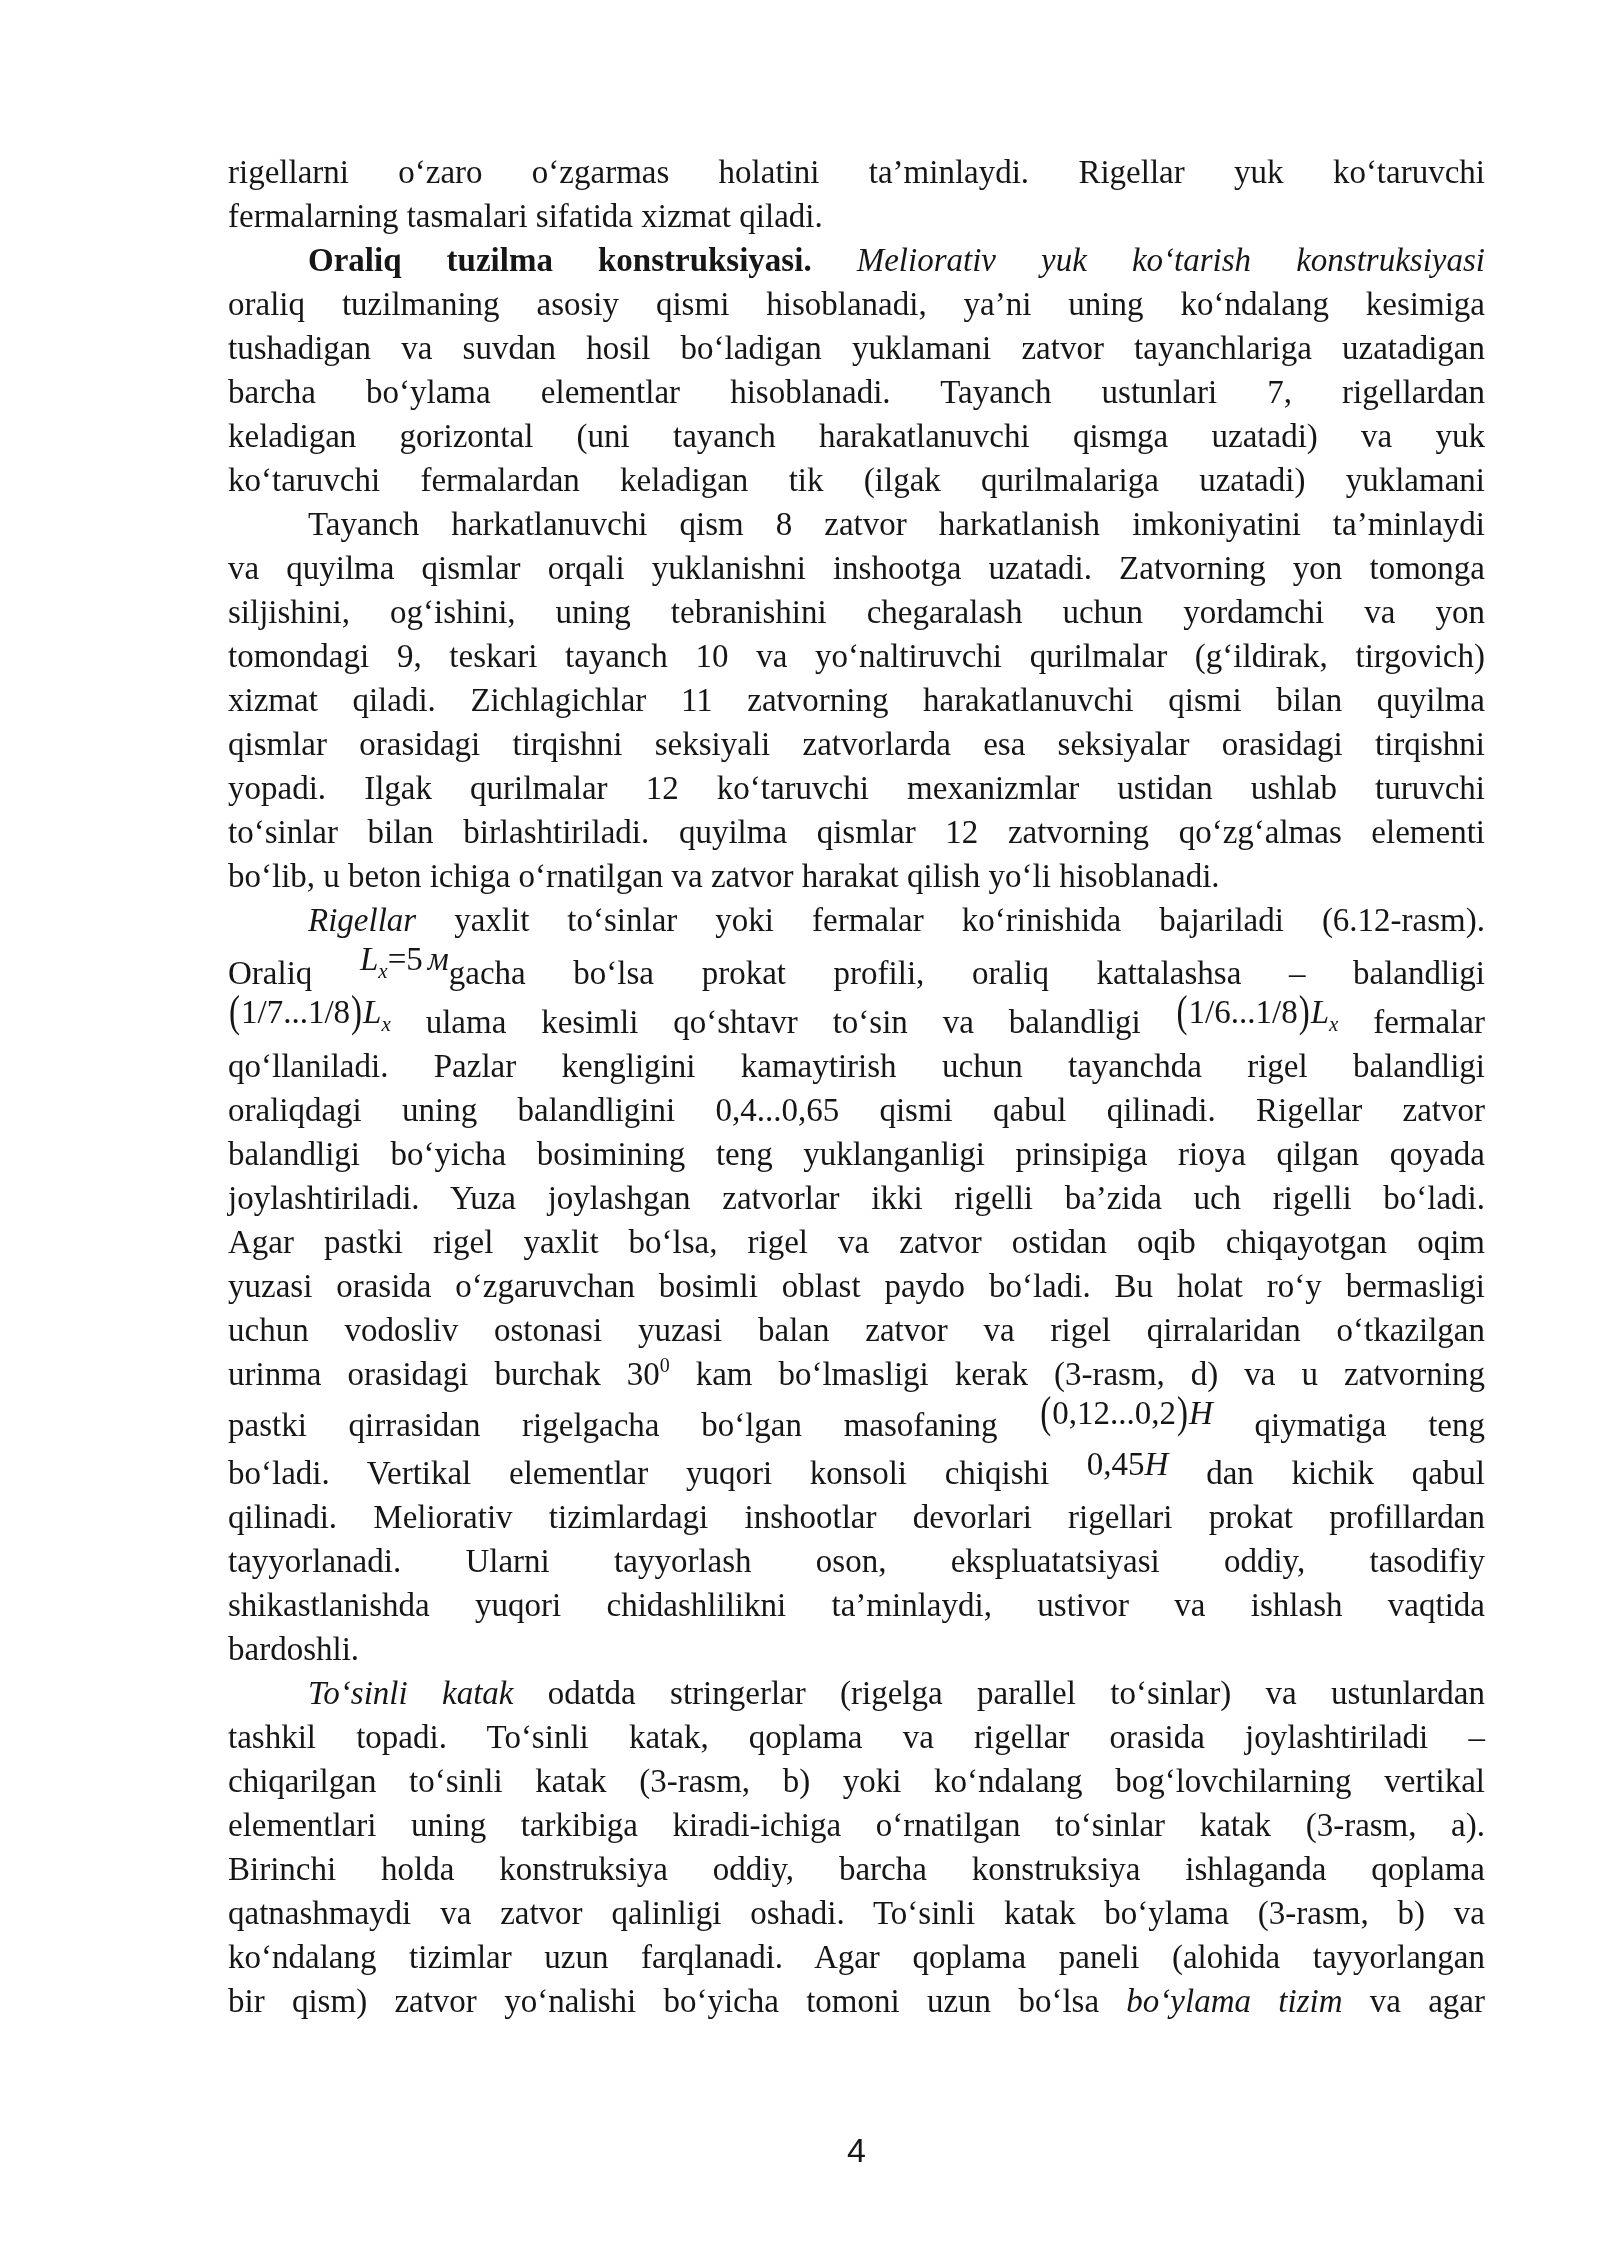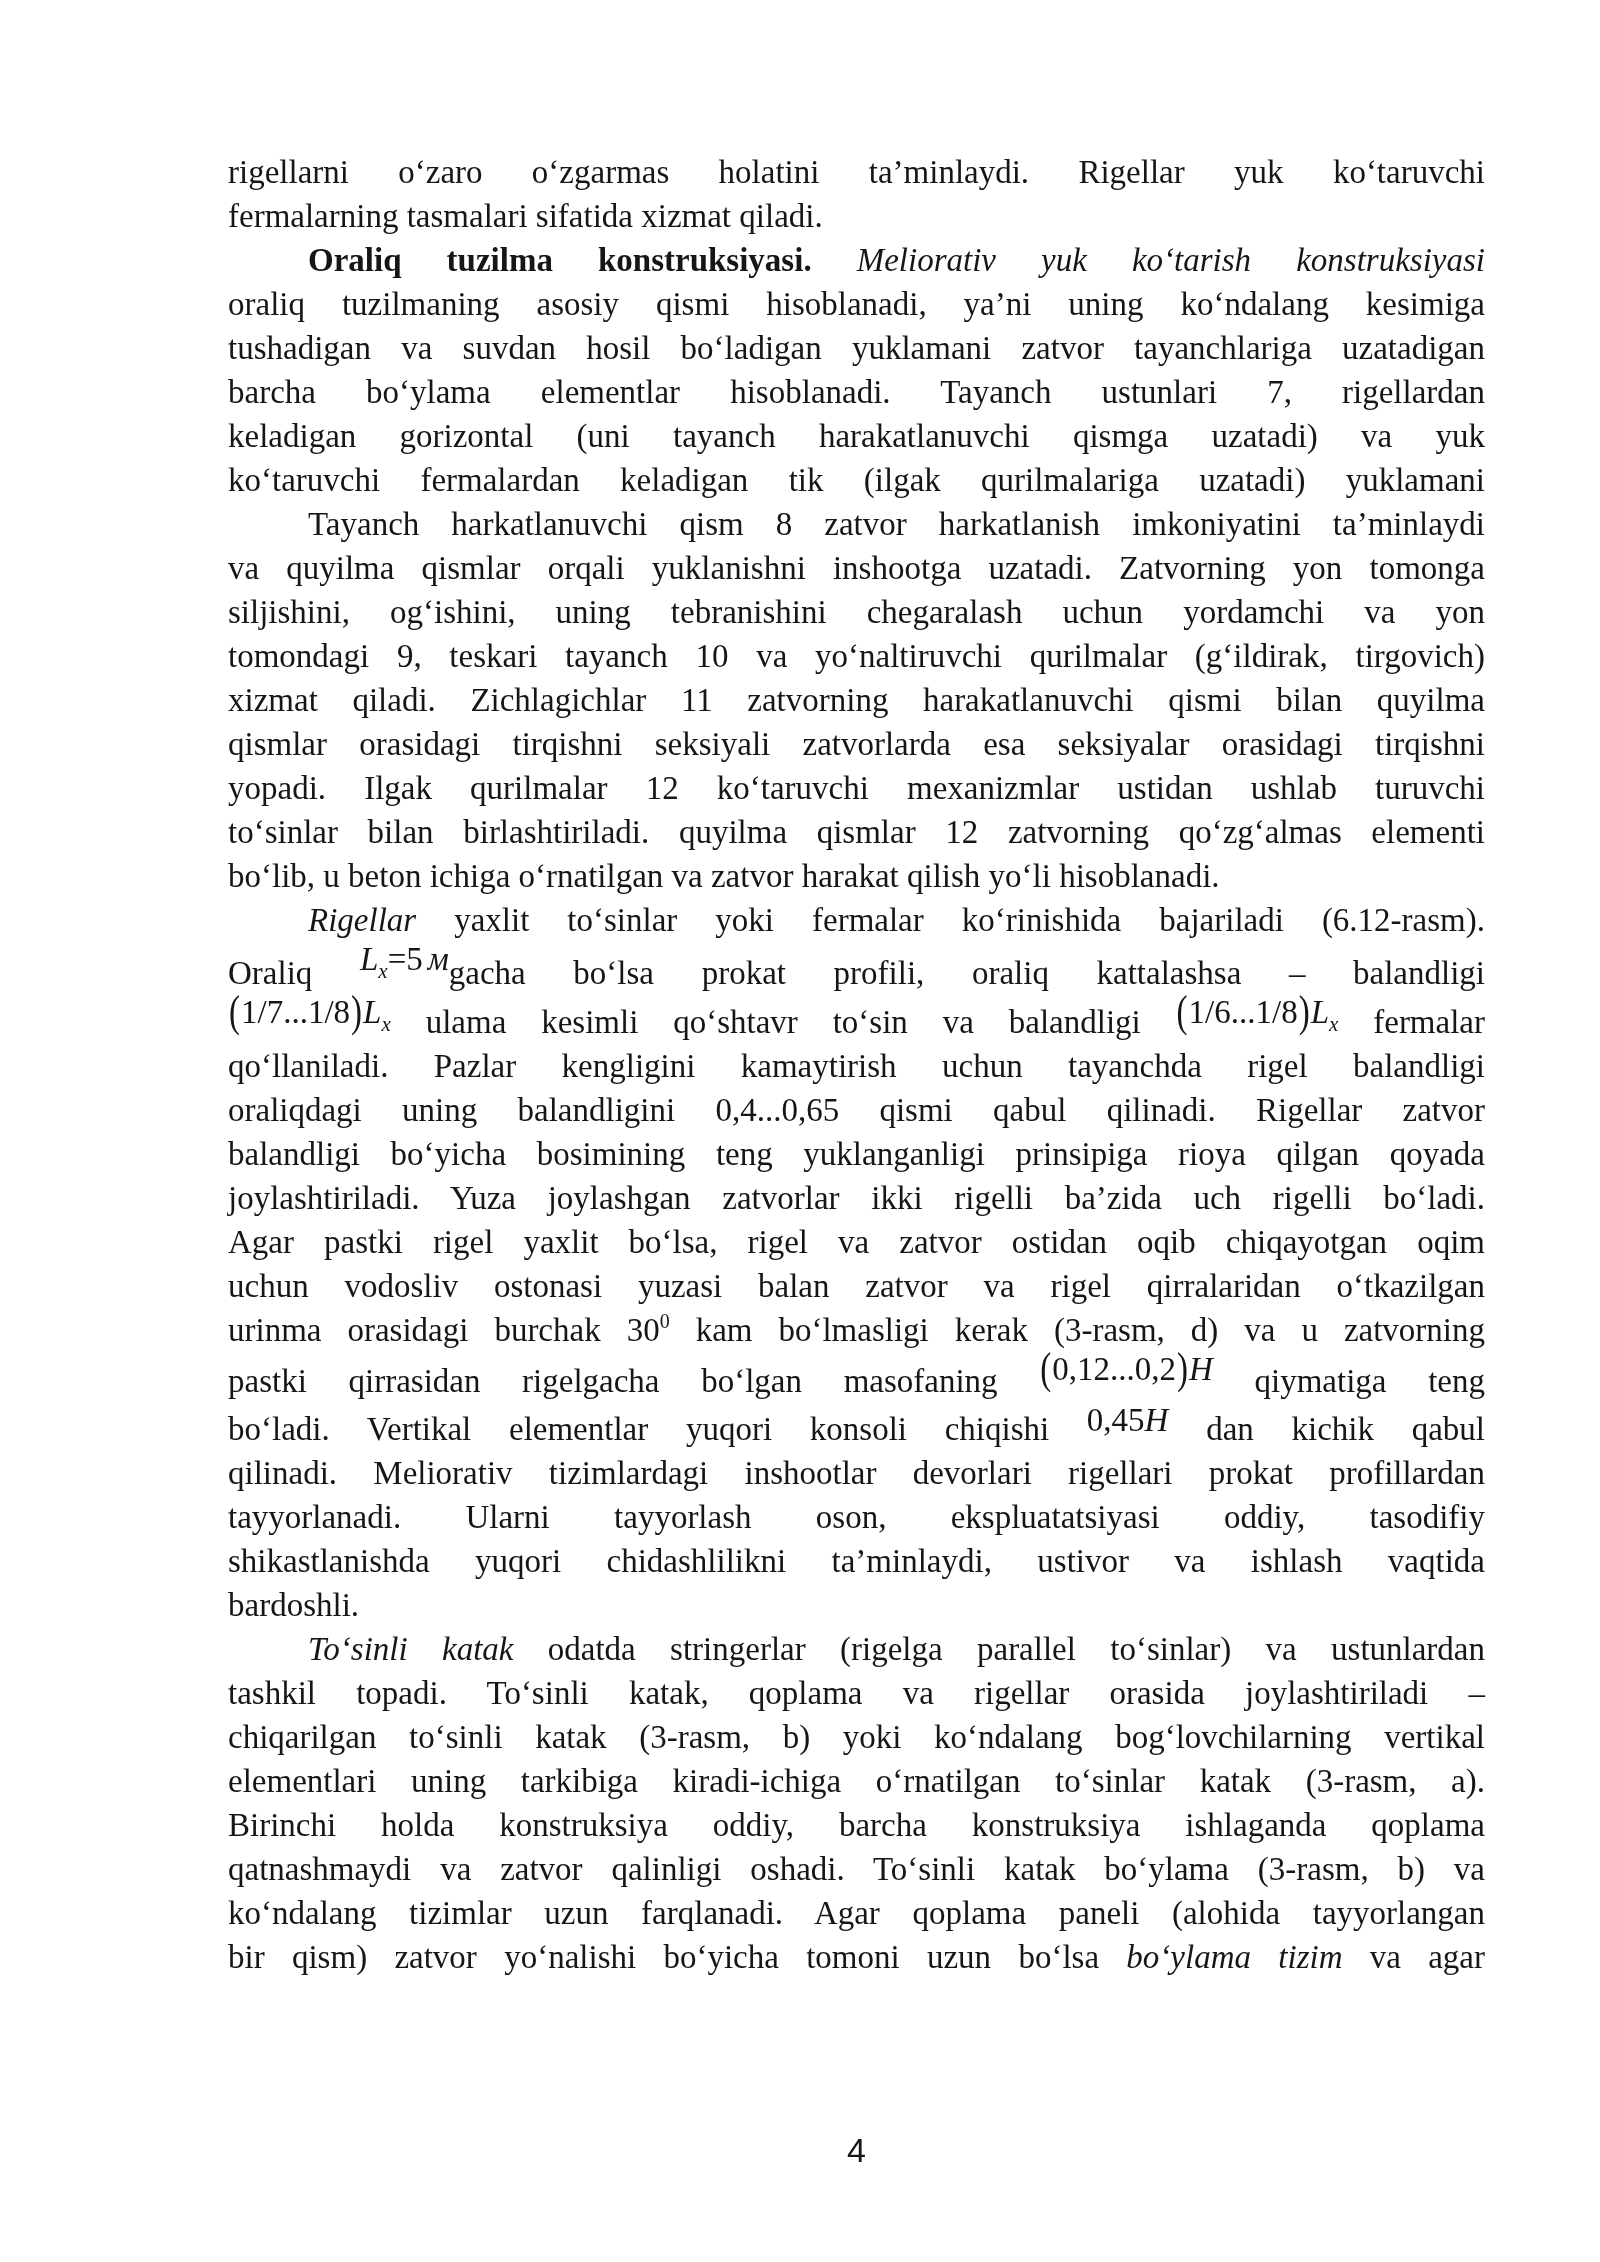--- a/index.html
+++ b/index.html
@@ -101,20 +101,21 @@
       </div>
       <div class="para">
         <div class="line indent"><span class="r-italic">Rigellar</span><span class="r-normal"> yaxlit to‘sinlar yoki fermalar ko‘rinishida bajariladi (6.12-rasm).</span></div>
         <div class="line"><span class="r-normal">Oraliq </span><span class="formula" style="vertical-align: 14px;"><span class="f-var">L</span><sub class="f-sub">x</sub><span class="f-num">=5</span><span class="f-unit">м</span></span><span class="r-normal">gacha bo‘lsa prokat profili, oraliq kattalashsa – balandligi</span></div>
         <div class="line"><span class="formula" style="vertical-align: 10px;"><span class="f-paren">(</span><span class="f-num">1/7...1/8</span><span class="f-paren">)</span><span class="f-var">L</span><sub class="f-sub">x</sub></span><span class="r-normal"> ulama kesimli qo‘shtavr to‘sin va balandligi </span><span class="formula" style="vertical-align: 10px;"><span class="f-paren">(</span><span class="f-num">1/6...1/8</span><span class="f-paren">)</span><span class="f-var">L</span><sub class="f-sub">x</sub></span><span class="r-normal"> fermalar</span></div>
         <div class="line"><span class="r-normal">qo‘llaniladi. Pazlar kengligini kamaytirish uchun tayanchda rigel balandligi</span></div>
         <div class="line"><span class="r-normal">oraliqdagi uning balandligini 0,4...0,65 qismi qabul qilinadi. Rigellar zatvor</span></div>
         <div class="line"><span class="r-normal">balandligi bo‘yicha bosimining teng yuklanganligi prinsipiga rioya qilgan qoyada</span></div>
         <div class="line"><span class="r-normal">joylashtiriladi. Yuza joylashgan zatvorlar ikki rigelli ba’zida uch rigelli bo‘ladi.</span></div>
         <div class="line"><span class="r-normal">Agar pastki rigel yaxlit bo‘lsa, rigel va zatvor ostidan oqib chiqayotgan oqim</span></div>
+        <div class="line"><span class="r-normal">yuzasi orasida o‘zgaruvchan bosimli oblast paydo bo‘ladi. Bu holat ro‘y bermasligi</span></div>
         <div class="line"><span class="r-normal">uchun vodosliv ostonasi yuzasi balan zatvor va rigel qirralaridan o‘tkazilgan</span></div>
         <div class="line"><span class="r-normal">urinma orasidagi burchak 30</span><sup class="r-sup">0</sup><span class="r-normal"> kam bo‘lmasligi kerak (3-rasm, d) va u zatvorning</span></div>
         <div class="line"><span class="r-normal">pastki qirrasidan rigelgacha bo‘lgan masofaning </span><span class="formula" style="vertical-align: 12px;"><span class="f-paren">(</span><span class="f-num">0,12...0,2</span><span class="f-paren">)</span><span class="f-var">H</span></span><span class="r-normal"> qiymatiga teng</span></div>
         <div class="line"><span class="r-normal">bo‘ladi. Vertikal elementlar yuqori konsoli chiqishi </span><span class="formula" style="vertical-align: 9px; font-family: Liberation Serif, serif;"><span class="f-num">0,45</span><span class="f-var">H</span></span><span class="r-normal"> dan kichik qabul</span></div>
         <div class="line"><span class="r-normal">qilinadi. Meliorativ tizimlardagi inshootlar devorlari rigellari prokat profillardan</span></div>
         <div class="line"><span class="r-normal">tayyorlanadi. Ularni tayyorlash oson, ekspluatatsiyasi oddiy, tasodifiy</span></div>
         <div class="line"><span class="r-normal">shikastlanishda yuqori chidashlilikni ta’minlaydi, ustivor va ishlash vaqtida</span></div>
         <div class="line line-end"><span class="r-normal">bardoshli.</span></div>
       </div>
       <div class="para">

